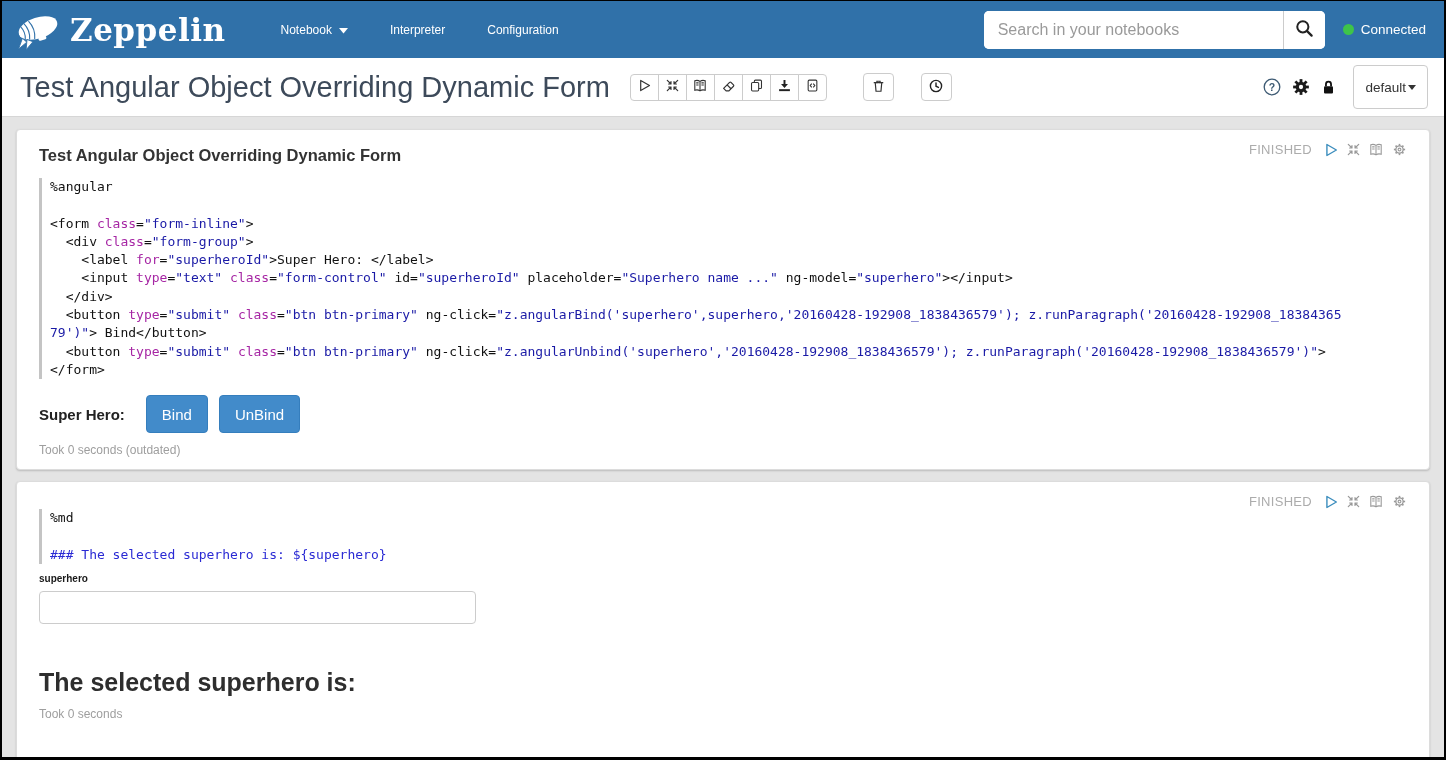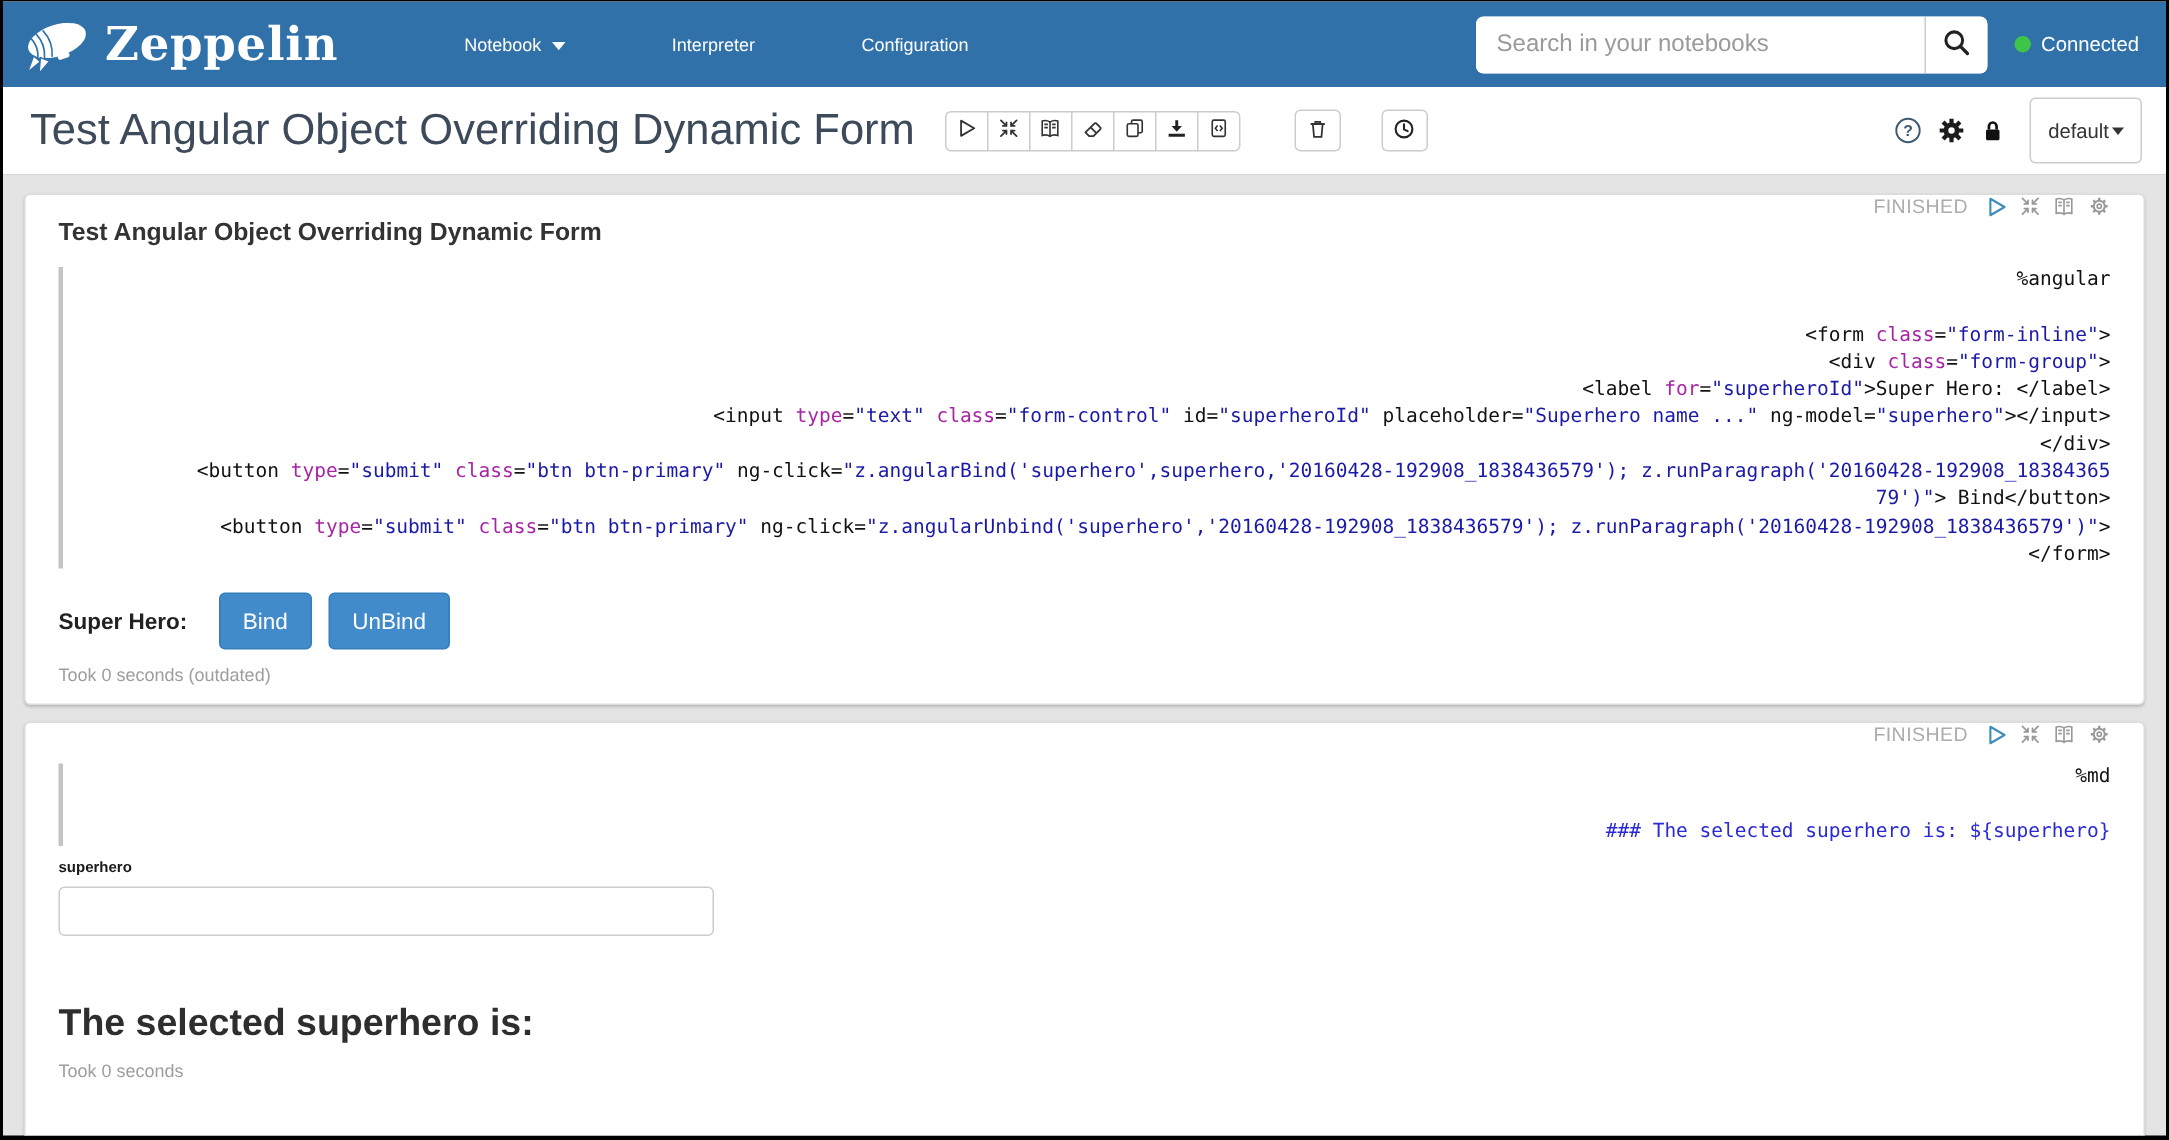--- a/index.html
+++ b/index.html
@@ -5,21 +5,21 @@
   * { box-sizing: border-box; margin: 0; padding: 0; }
   html,body { background:#fff; }
   body { font-family: "Liberation Sans", sans-serif; }
   .page {
     width:1446px; height:760px; overflow:hidden; background:#e4e4e4;
     border-left:2px solid #000; border-right:2px solid #000;
     border-bottom:3px solid #000; border-top:1px solid #000;
   }
 
   
-  .navbar { height:57px; background:#3071a9; display:flex; align-items:center; padding:0 8px 0 10px;gap:29px; }
+  .navbar { height:57px; background:#3071a9; display:flex; align-items:center; padding:0 8px 0 10px; }
   .brand { display:flex; align-items:center; margin-right:34px; cursor:pointer; }
   .brand-text { font-family:"DejaVu Serif", serif; font-weight:bold; font-size:31px; color:#fff; letter-spacing:.5px; margin-left:6px; }
   .nav-item { color:#fff; font-size:12px; margin:0 21px; display:flex; align-items:center; gap:7px; cursor:pointer; }
   .nav-right { margin-left:auto; display:flex; align-items:center; }
   .search-group { display:flex; align-items:stretch; background:#fff; border-radius:5px; overflow:hidden; height:38px; width:341px; }
   .search-input { border:none; outline:none; flex:1; font-size:16px; padding:0 14px; color:#333; font-family:"Liberation Sans",sans-serif; }
   .search-input::placeholder { color:#9a9a9a; }
   .search-btn { width:42px; background:#fff; border:none; border-left:1px solid #ccc; display:flex; align-items:center; justify-content:center; cursor:pointer; }
   .conn { display:flex; align-items:center; gap:7px; margin:0 10px 0 18px; }
   .conn-dot { width:11px; height:11px; border-radius:50%; background:#3ec449; }
@@ -37,25 +37,25 @@
   .header-right { margin-left:auto; display:flex; align-items:center; gap:11px; }
   .plain-icon { display:inline-flex; align-items:center; justify-content:center; cursor:pointer; }
   .default-btn { display:inline-flex; align-items:center; gap:2px; border:1px solid #ccc; border-radius:4px; background:#fff; height:44px; padding:0 11px; font-size:13.5px; color:#333; cursor:pointer; margin-left:6px; }
   .caret-dark { width:0; height:0; border-left:4px solid transparent; border-right:4px solid transparent; border-top:5px solid #333; }
 
   
   .content { padding:12px 14px 0 14px; }
   .card { position:relative; background:#fff; border:1px solid #dcdcdc; border-radius:4px;
           box-shadow:0 1px 2px rgba(0,0,0,.18); margin-bottom:11px; padding:16px 22px 12px 22px; }
   .para-title { font-size:16.5px; font-weight:bold; color:#333; }
-  .para-controls { position:absolute; top:0; right:22px; display:flex; align-items:center; gap:9px; }
+  .para-controls { position:absolute; top:12px; right:22px; display:flex; align-items:center; gap:9px; }
   .status-text { color:#acacac; font-size:13px; letter-spacing:.3px; margin-right:3px; }
   .pc-icon { cursor:pointer; display:inline-flex; }
 
-  .code-block { margin-top:13px; border-left:3px solid #c4c4c4; padding-left:8px;text-align:right; }
+  .code-block { margin-top:13px; border-left:3px solid #c4c4c4; padding-left:8px; }
   .code-line { font-family:"DejaVu Sans Mono", monospace; font-size:13px; line-height:18.3px; white-space:pre; color:#111; }
   .tok-p { color:#111; }
   .tok-a { color:#a626a4; }
   .tok-s { color:#1a1aa6; }
   .tok-m { color:#2a2ad4; }
 
   .form-row { margin-top:16px; display:flex; align-items:center; }
   .form-label { font-size:15px; font-weight:bold; color:#222; margin-right:10px; white-space:nowrap; }
   .text-input { height:38px; width:196px; border:1px solid #ccc; border-radius:4px; padding:0 12px; font-size:15px; color:#333; outline:none; font-family:"Liberation Sans",sans-serif; }
   .text-input::placeholder { color:#999; }

